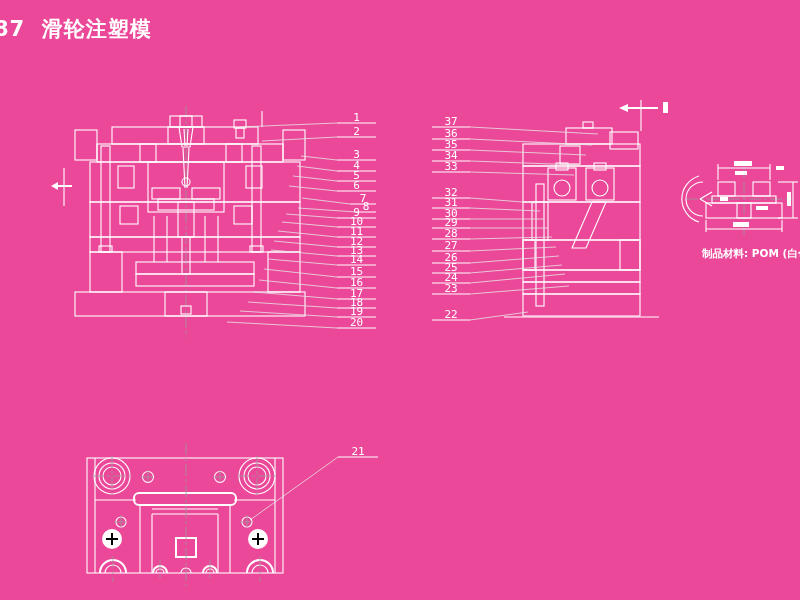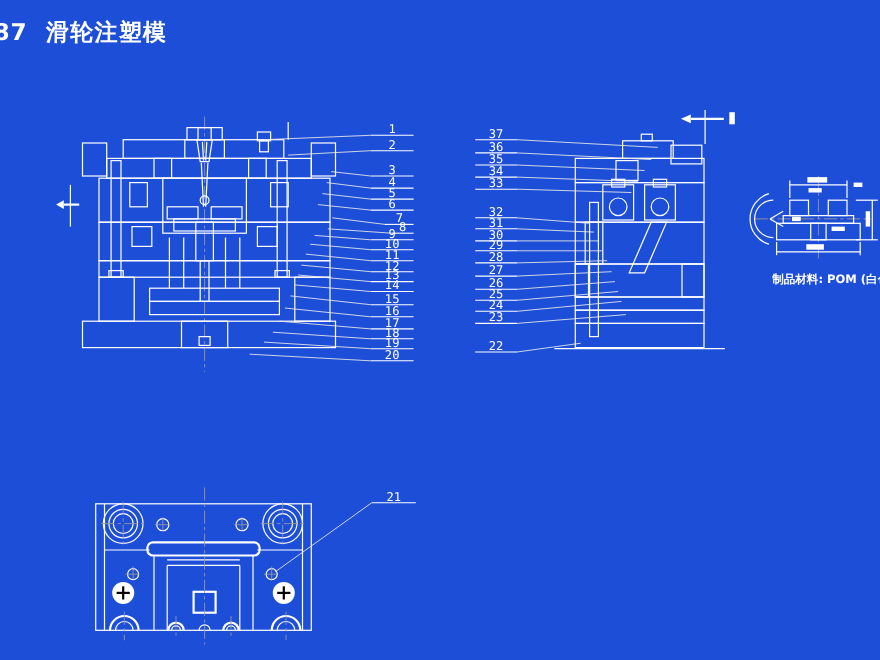--- a/index.html
+++ b/index.html
@@ -1,16 +1,16 @@
 <!DOCTYPE html>
 <html><head>
 <meta charset="utf-8">
 <style>
   html,body{margin:0;padding:0;background:#000;}
-  .canvas{position:relative;width:800px;height:600px;background:#1d4ed8;overflow:hidden;
+  .canvas{position:relative;width:800px;height:600px;background:#ec4899;overflow:hidden;
           font-family:"DejaVu Sans",sans-serif;}
   .title{position:absolute;left:-6px;top:15px;color:#ffffff;font-size:21px;font-weight:bold;
          letter-spacing:1px;white-space:pre;}
   .material-note{position:absolute;left:702px;top:247px;color:#ffffff;font-size:10.5px;
          font-weight:bold;white-space:nowrap;}
   .part-num{fill:#ffffff;font-family:"DejaVu Sans Mono",monospace;font-size:11px;text-anchor:middle;}
   .lbl-underline{stroke:#ffffff;stroke-width:1;}
   .leader-line{stroke:#e6e6e6;stroke-width:0.8;fill:none;}
   .wl{stroke:#ffffff;stroke-width:1.1;fill:none;}
   .wl2{stroke:#ffffff;stroke-width:2;fill:none;}

